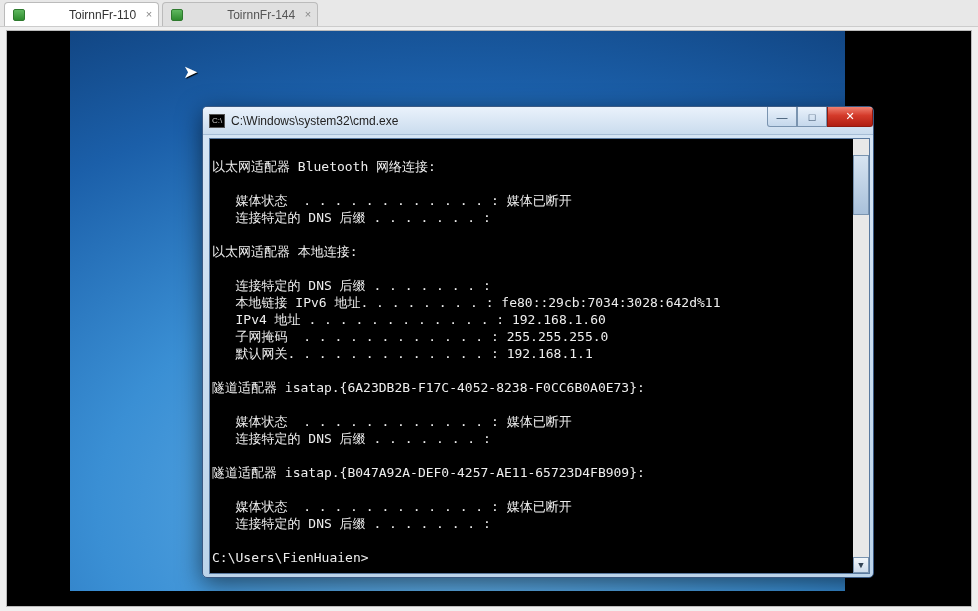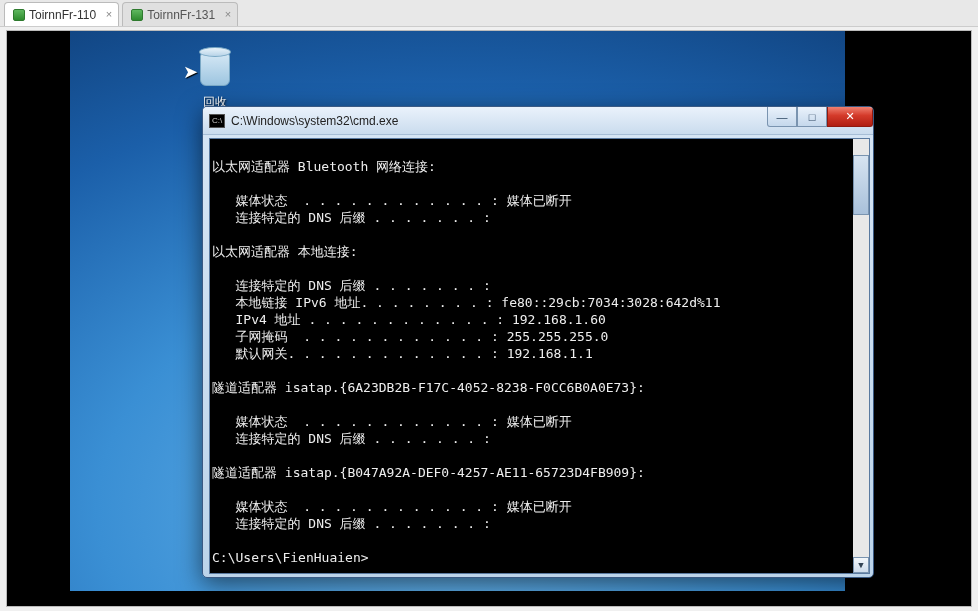--- a/index.html
+++ b/index.html
@@ -28,20 +28,21 @@
       border-bottom: none;
       border-top-left-radius: 4px;
       border-top-right-radius: 4px;
       margin-right: 3px;
       display: flex;
       align-items: center;
       font-size: 12px;
       color: #333;
       position: relative;
       cursor: pointer;
+      gap: 40px;
     }
     .app-tab.inactive {
       background: #e0e0e0;
       color: #555;
     }
     .app-tab .tab-icon {
       width: 12px;
       height: 12px;
       margin-right: 4px;
       background: linear-gradient(#5fb85f, #2e8b2e);
@@ -284,35 +285,29 @@
 <body>
 
 <div class="app-tabs">
   <div class="app-tab">
     <span class="tab-icon"></span>
     <span>ToirnnFr-110</span>
     <span class="close-x">×</span>
   </div>
   <div class="app-tab inactive">
     <span class="tab-icon"></span>
-    <span>ToirnnFr-131</span>
+    <span>ToirnnFr-144</span>
     <span class="close-x">×</span>
   </div>
 </div>
 
 <div class="viewport-frame">
   <div class="desktop">
     <div class="win-glow"></div>
 
-    <div class="desk-icon">
-      <div class="bin-glyph">
-        <div class="bin-body"></div>
-      </div>
-      <div>回收</div>
-    </div>
 
   </div>
 
   <div class="cursor-arrow">➤</div>
 
   <div class="cmd-window">
     <div class="cmd-titlebar">
       <span class="cmd-icon">C:\</span>
       <span>C:\Windows\system32\cmd.exe</span>
       <div class="win-btns">

